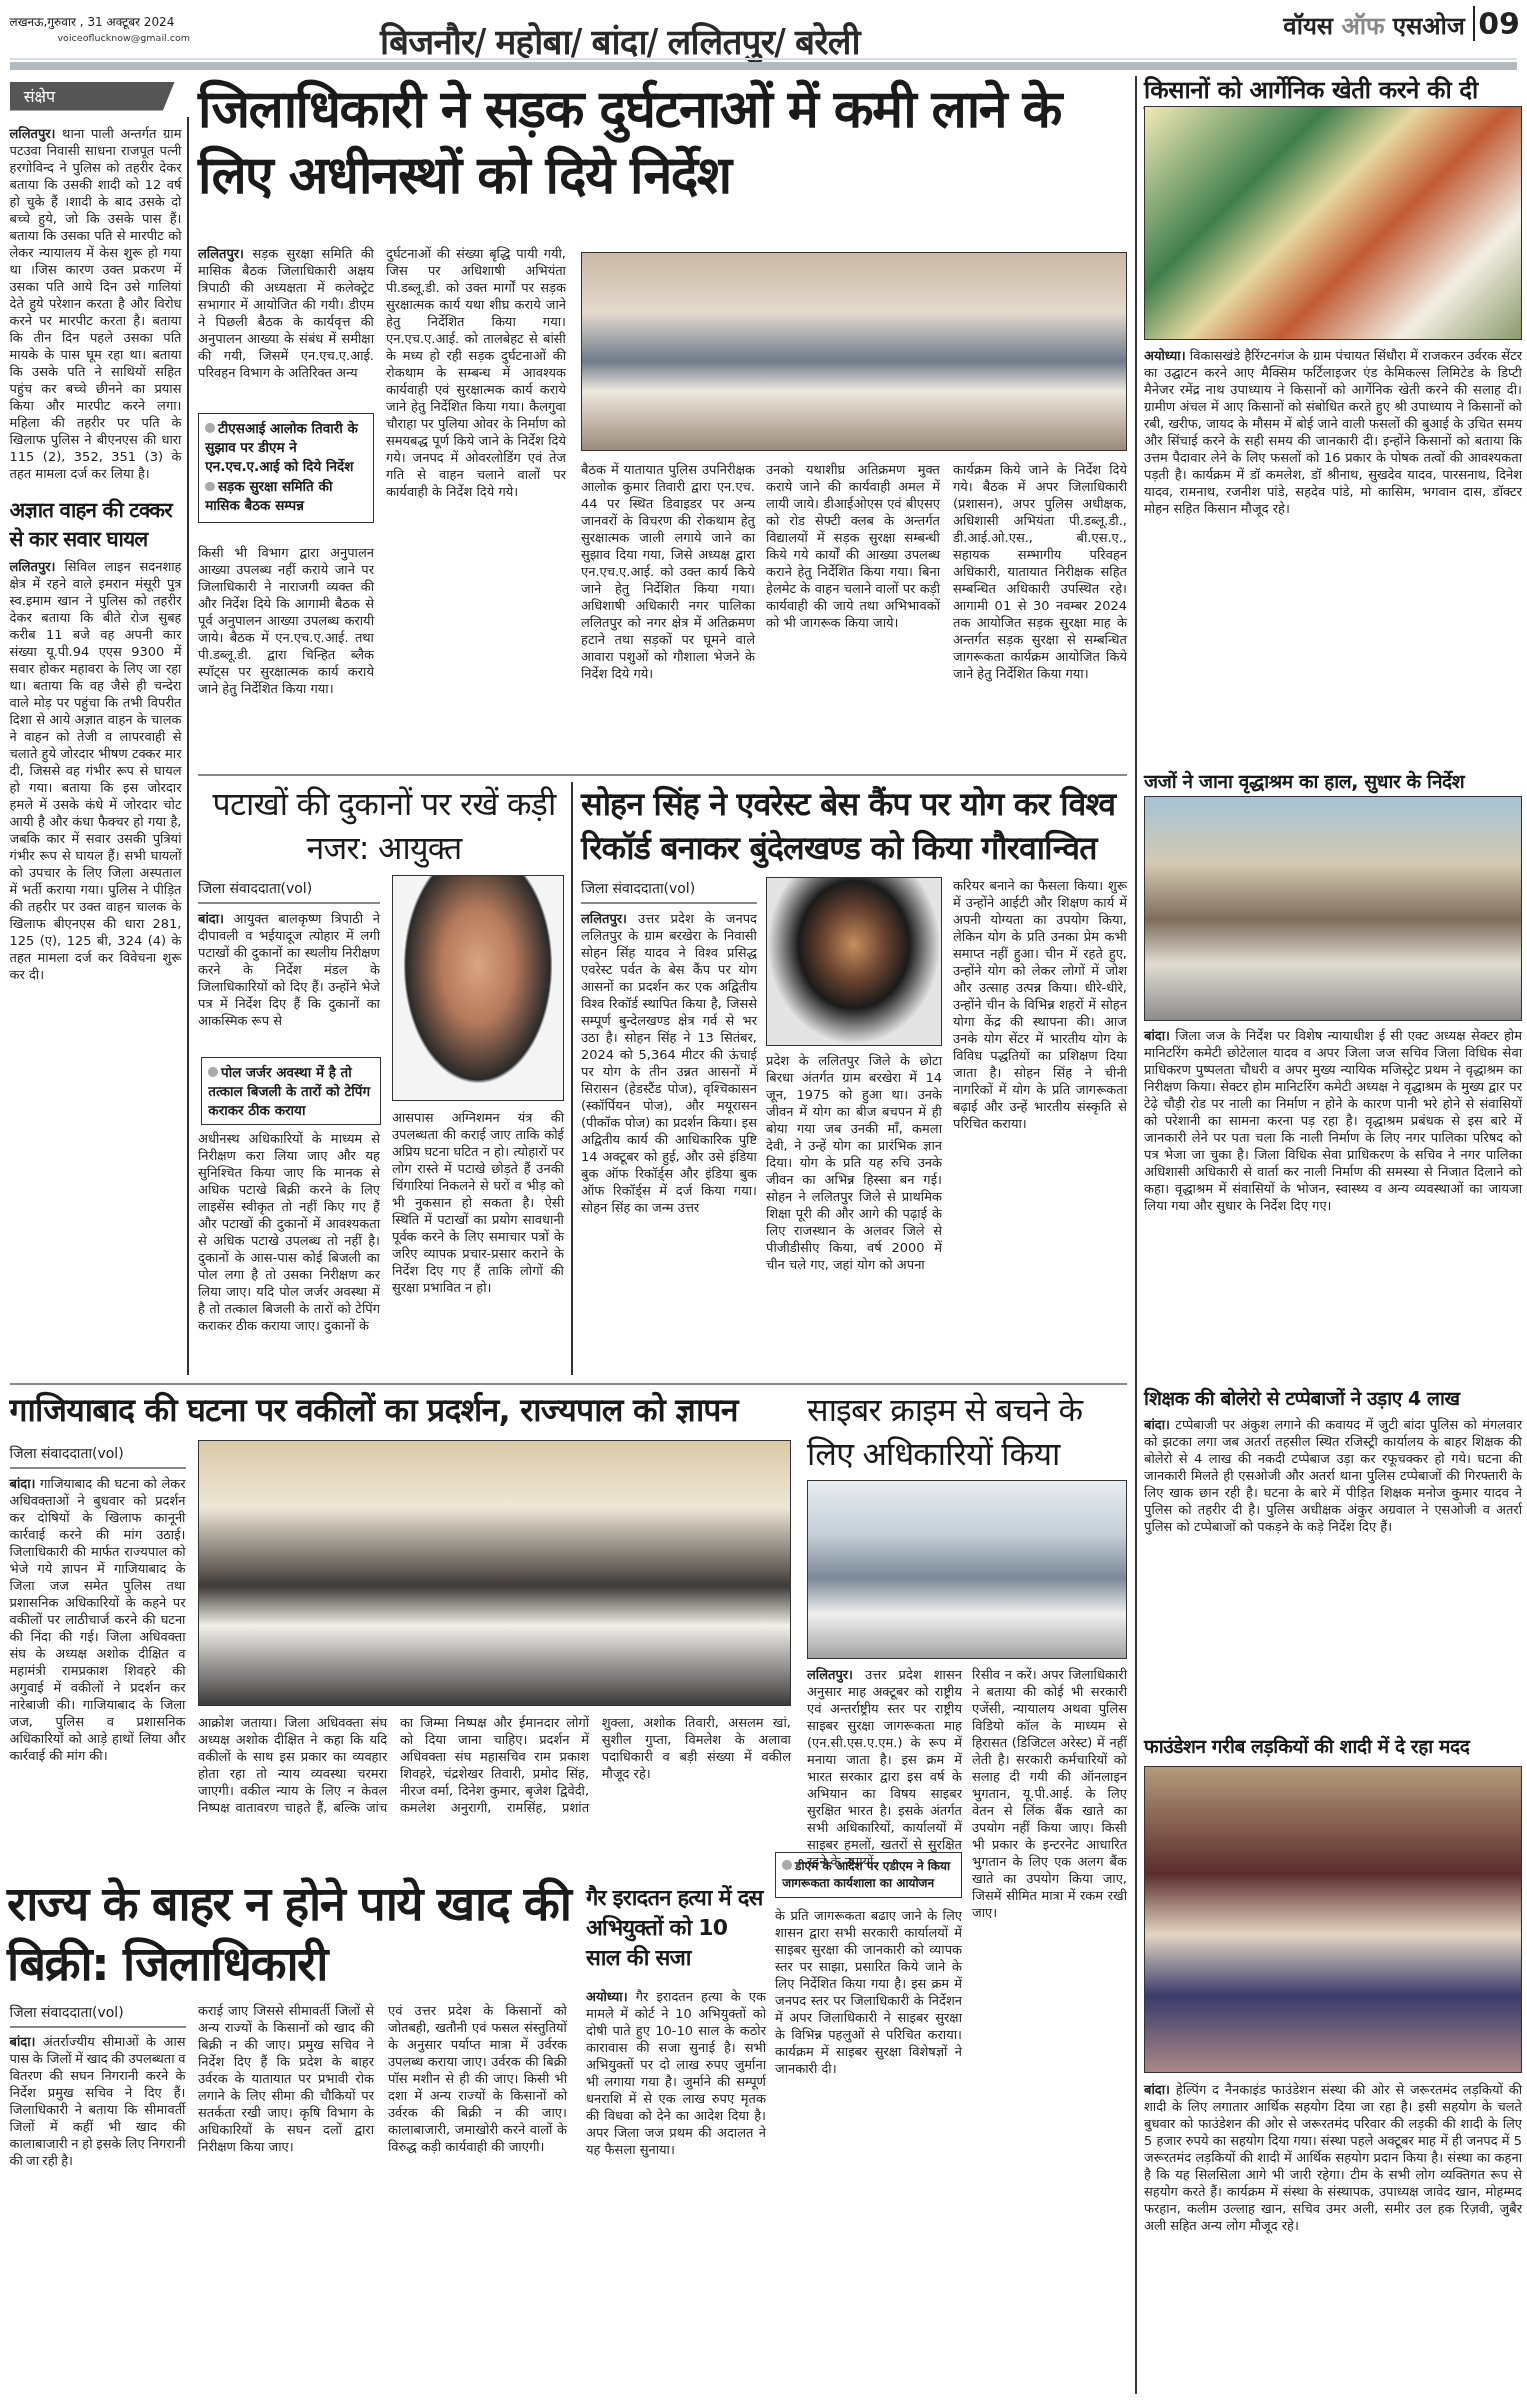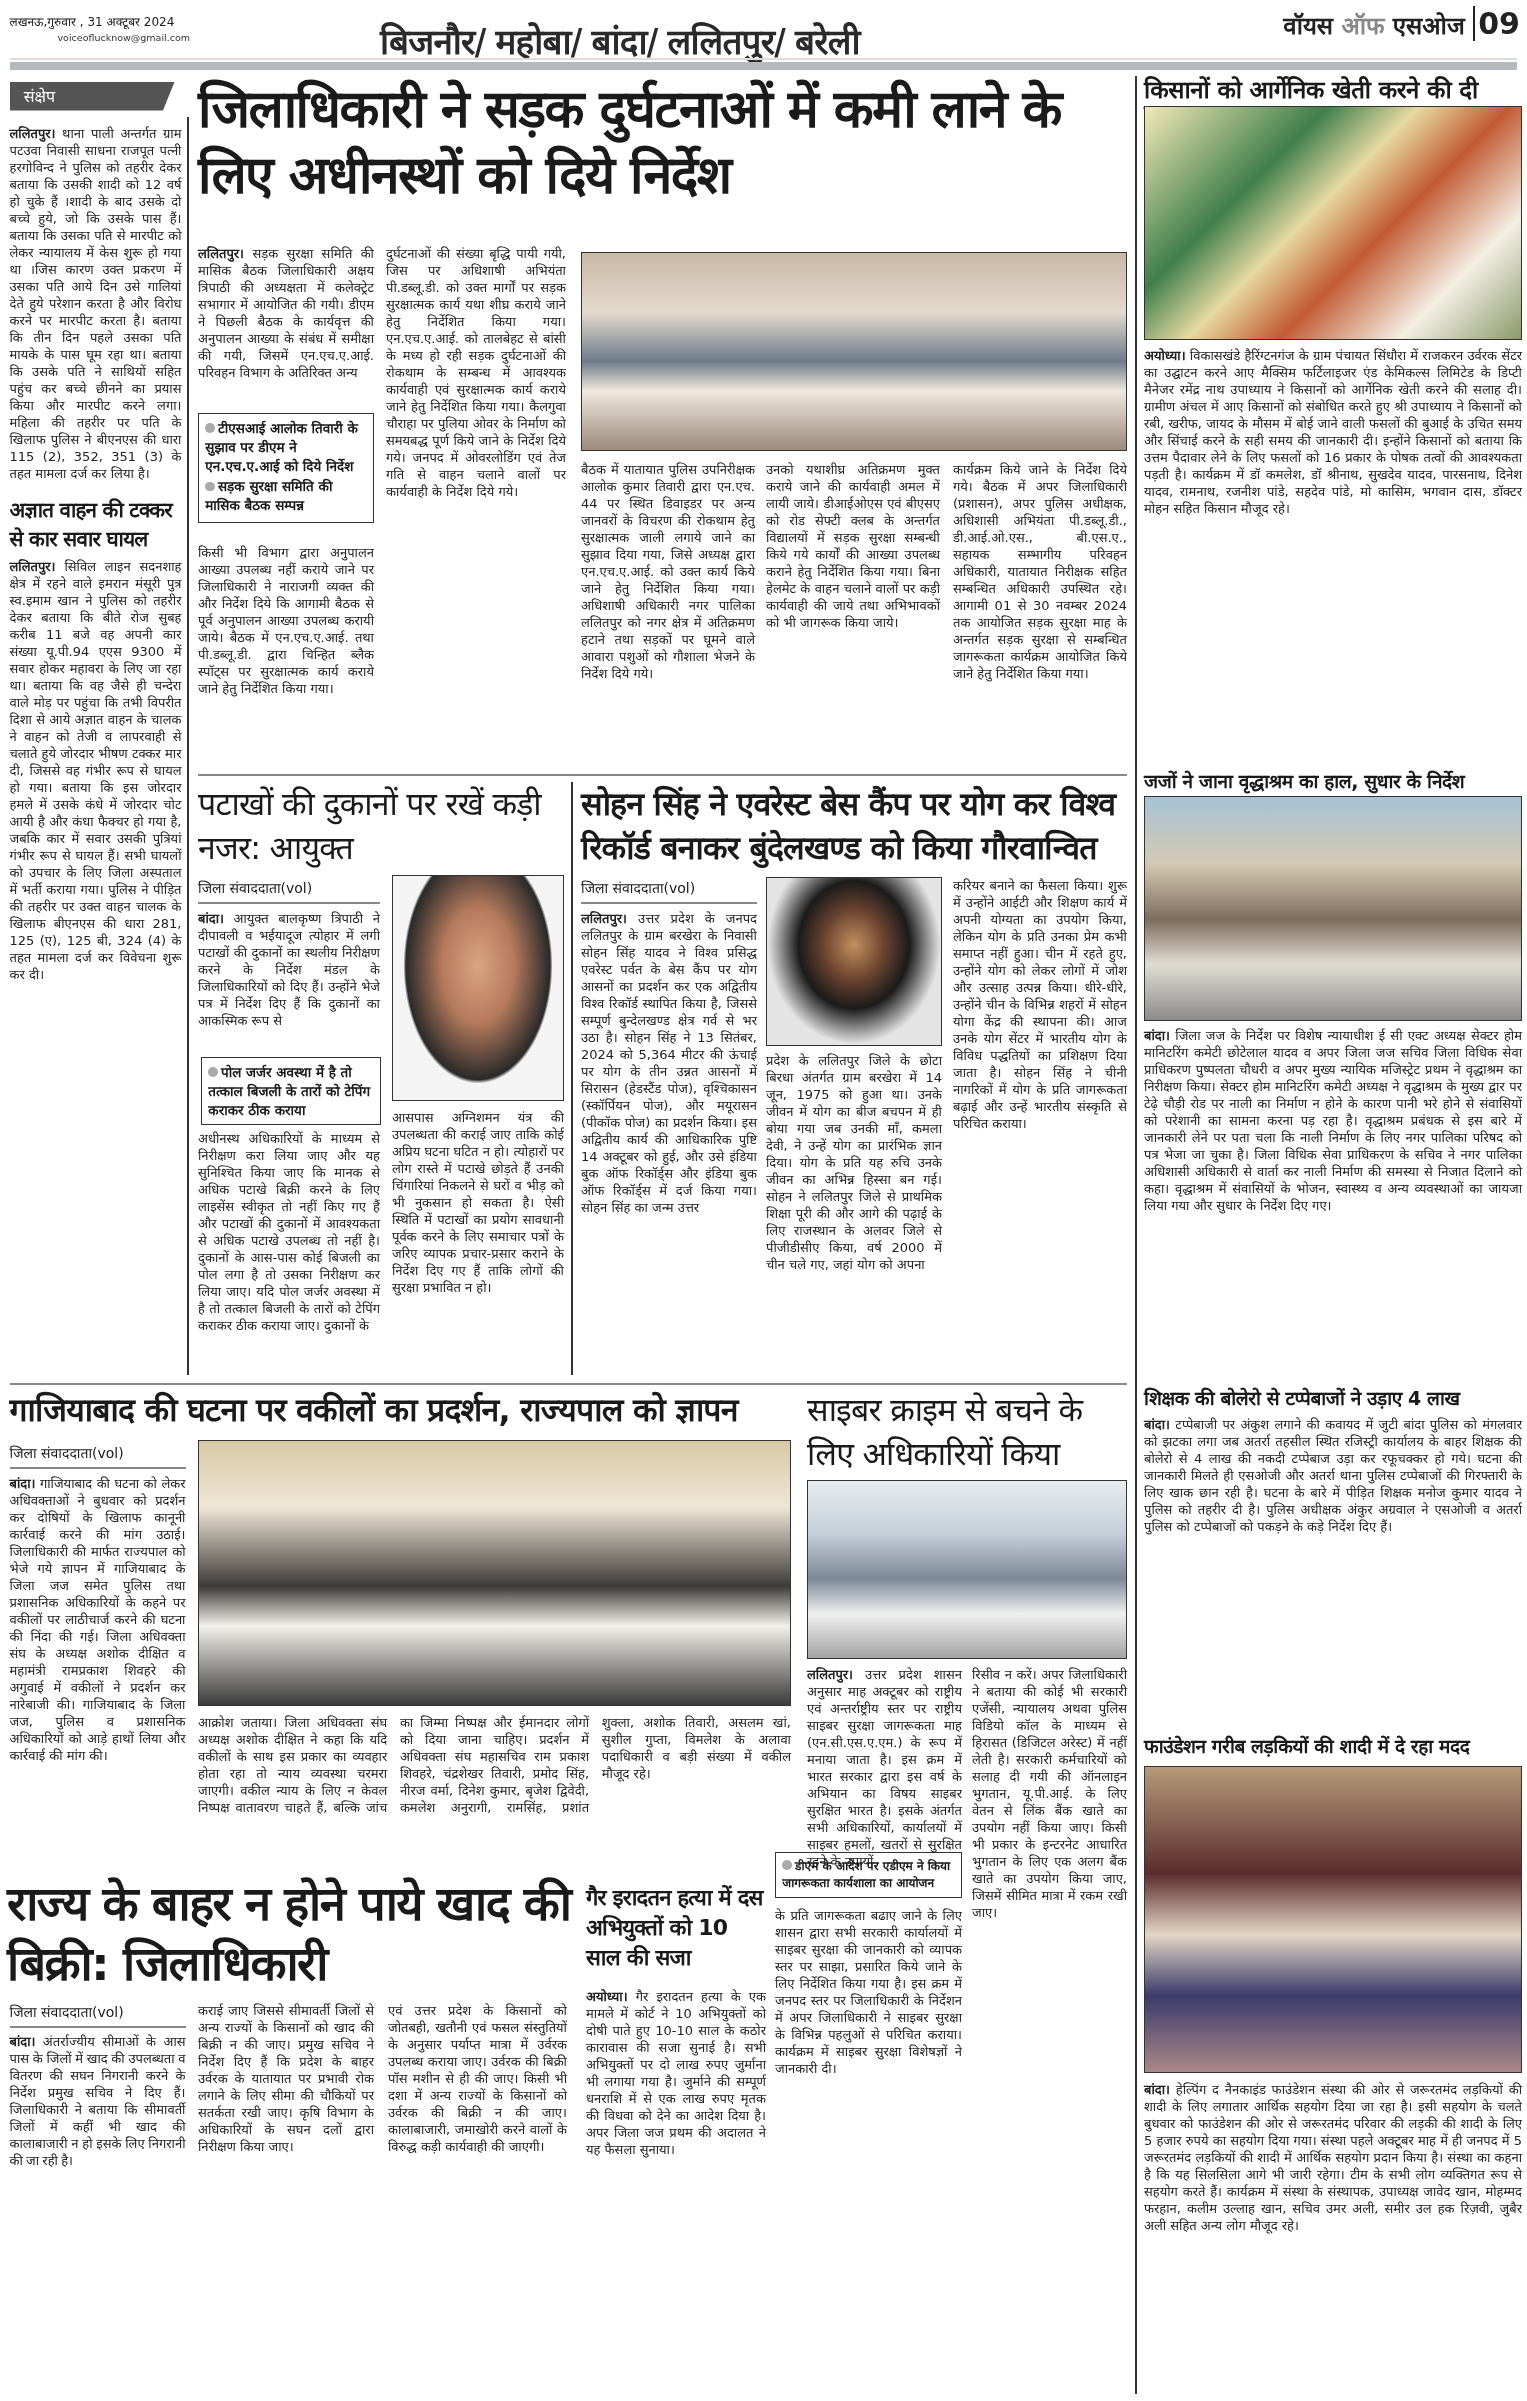--- a/index.html
+++ b/index.html
@@ -101,21 +101,21 @@
 <div class="abs vrule" style="left:1135px; top:76px; height:2318px; width:1.6px;"></div>
 
 <div class="abs h-sm" style="left:1144px; top:78px; width:378px; font-size:24px;">किसानों को आर्गेनिक खेती करने की दी सलाह</div>
 <div class="abs photo ph-farm" style="left:1144px; top:106px; width:378px; height:234px;"></div>
 <div class="abs body" style="left:1144px; top:347px; width:378px;">
   <span class="lead">अयोध्या।</span>
   <span>विकासखंडे हैरिंग्टनगंज के ग्राम पंचायत सिंधौरा में राजकरन उर्वरक सेंटर का उद्घाटन करने आए मैक्सिम फर्टिलाइजर एंड केमिकल्स लिमिटेड के डिप्टी मैनेजर रमेंद्र नाथ उपाध्याय ने किसानों को आर्गेनिक खेती करने की सलाह दी। ग्रामीण अंचल में आए किसानों को संबोधित करते हुए श्री उपाध्याय ने किसानों को रबी, खरीफ, जायद के मौसम में बोई जाने वाली फसलों की बुआई के उचित समय और सिंचाई करने के सही समय की जानकारी दी। इन्होंने किसानों को बताया कि उत्तम पैदावार लेने के लिए फसलों को 16 प्रकार के पोषक तत्वों की आवश्यकता पड़ती है। कार्यक्रम में डॉ कमलेश, डॉ श्रीनाथ, सुखदेव यादव, पारसनाथ, दिनेश यादव, रामनाथ, रजनीश पांडे, सहदेव पांडे, मो कासिम, भगवान दास, डॉक्टर मोहन सहित किसान मौजूद रहे।</span>
 </div>
 
 <div class="abs hrule" style="left:198px; top:774px; width:929px;"></div>
-<div class="abs h-lg h-light" style="left:198px; top:782px; width:372px; text-align:left;">पटाखों की दुकानों पर रखें कड़ी नजर: आयुक्त</div>
+<div class="abs h-lg h-light" style="left:198px; top:782px; width:372px; text-align:center;">पटाखों की दुकानों पर रखें कड़ी नजर: आयुक्त</div>
 <div class="abs byline" style="left:198px; top:878px; width:182px;">जिला संवाददाता(vol)</div>
 <div class="abs photo ph-portrait" style="left:392px; top:875px; width:172px; height:226px;"></div>
 <div class="abs body" style="left:198px; top:910px; width:182px;">
   <span class="lead">बांदा।</span>
   <span>आयुक्त बालकृष्ण त्रिपाठी ने दीपावली व भईयादूज त्योहार में लगी पटाखों की दुकानों का स्थलीय निरीक्षण करने के निर्देश मंडल के जिलाधिकारियों को दिए हैं। उन्होंने भेजे पत्र में निर्देश दिए हैं कि दुकानों का आकस्मिक रूप से</span>
 </div>
 <div class="abs callout" style="left:201px; top:1057px; width:180px;">
   <span class="dot"></span><span>पोल जर्जर अवस्था में है तो तत्काल बिजली के तारों को टेपिंग कराकर ठीक कराया</span>
 </div>
 <div class="abs body" style="left:198px; top:1130px; width:182px;">अधीनस्थ अधिकारियों के माध्यम से निरीक्षण करा लिया जाए और यह सुनिश्चित किया जाए कि मानक से अधिक पटाखे बिक्री करने के लिए लाइसेंस स्वीकृत तो नहीं किए गए हैं और पटाखों की दुकानों में आवश्यकता से अधिक पटाखे उपलब्ध तो नहीं है। दुकानों के आस-पास कोई बिजली का पोल लगा है तो उसका निरीक्षण कर लिया जाए। यदि पोल जर्जर अवस्था में है तो तत्काल बिजली के तारों को टेपिंग कराकर ठीक कराया जाए। दुकानों के</div>

